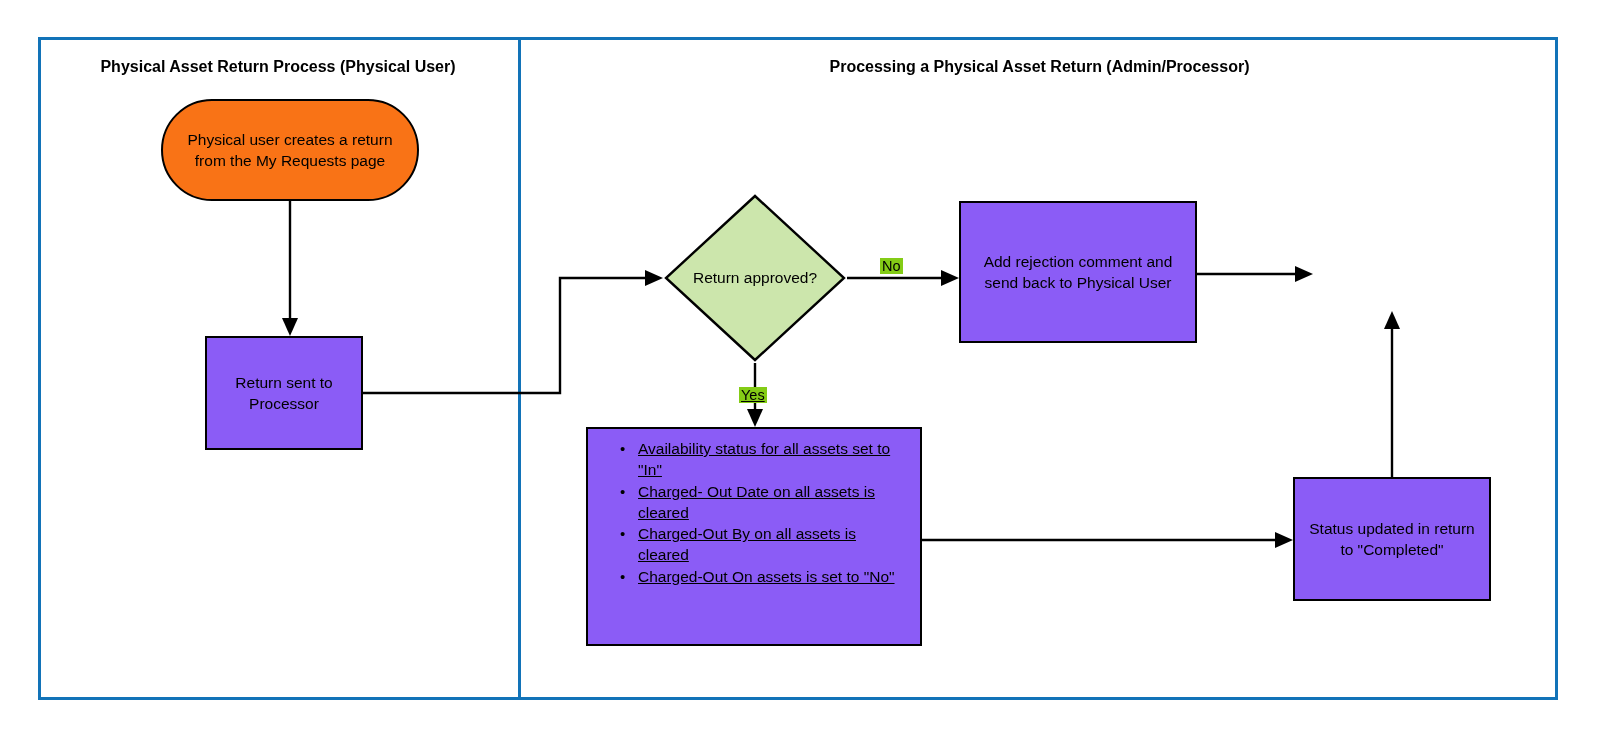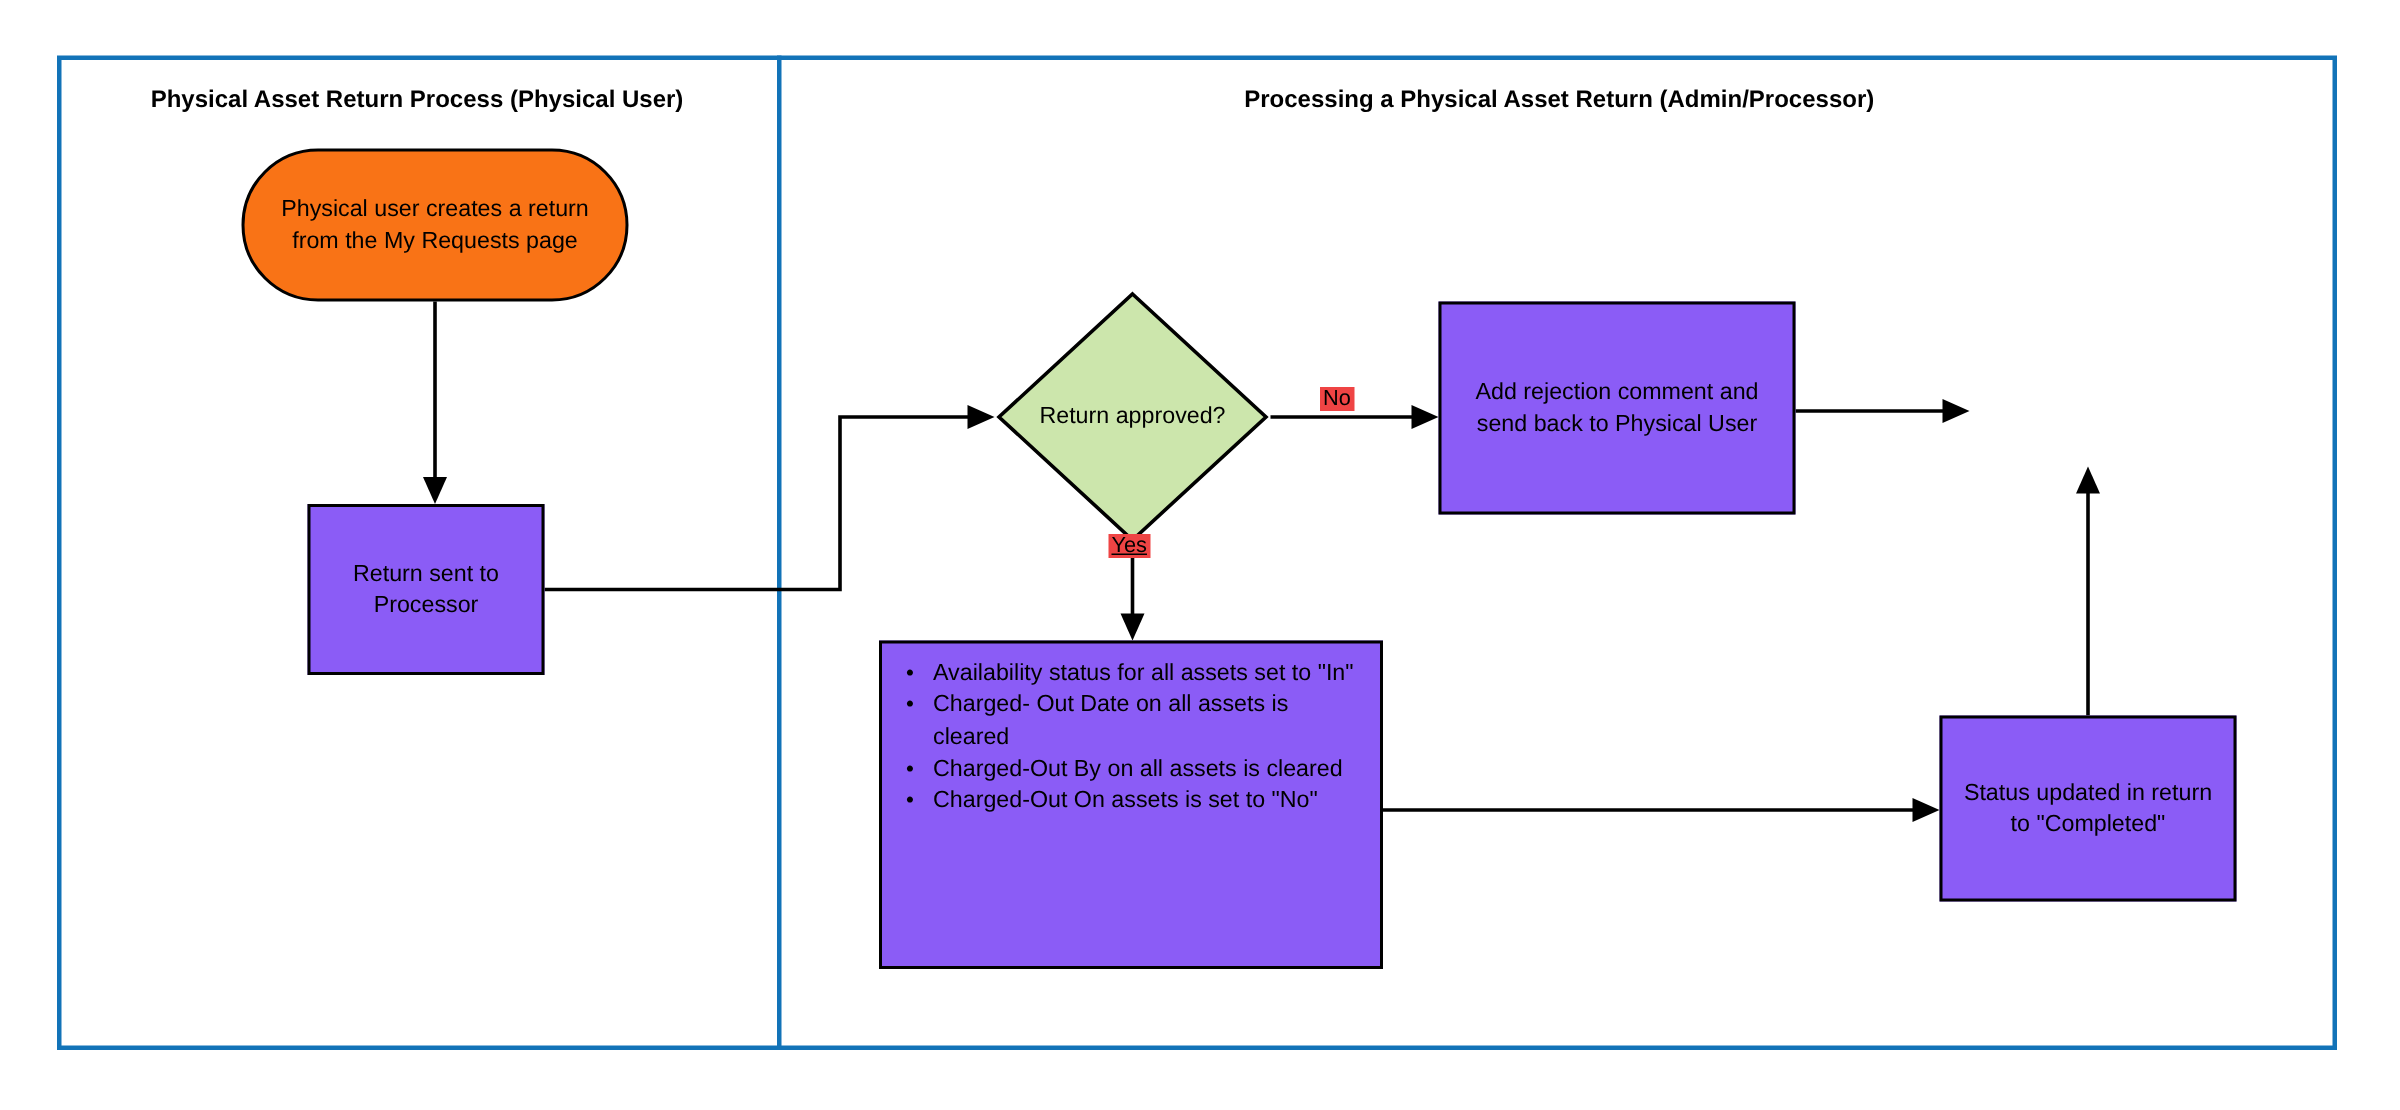--- a/index.html
+++ b/index.html
@@ -91,21 +91,22 @@
     width: 184px; height: 170px;
     display: flex; align-items: center; justify-content: center;
     font-size: 15.5px;
     color: #000000;
     pointer-events: auto;
   }
 
   
   #node-actions {
     display: block;
-    padding: 9px 12px 0 8px;
+    padding: 9px 12px 0 24px;
+    text-decoration: underline;
   }
   #node-actions ul {
     margin: 0;
     padding: 0 0 0 26px;
     list-style: none;
   }
   #node-actions li {
     position: relative;
     font-size: 15.5px;
     line-height: 21.3px;
@@ -118,26 +119,26 @@
     position: absolute;
     left: -18px;
     top: 0;
     font-size: 15px;
   }
 
   
   .edge-label {
     font-size: 14.5px;
     color: #000000;
-    background: #ef4444;
+    background: #84cc16;
     padding: 0 2px;
     white-space: nowrap;
   }
   #edge-label-no  { left: 880px; top: 258px; }
-  #edge-label-yes { left: 739px; top: 356px; text-decoration: underline; }
+  #edge-label-yes { left: 739px; top: 387px; text-decoration: underline; }
 
   
   #edges {
     position: absolute;
     left: 0; top: 0;
     width: 1600px; height: 740px;
     pointer-events: none;
   }
   #edges path, #edges line { stroke: #000000; stroke-width: 2.4px; fill: none; }
   #edges polygon { fill: #000000; }

